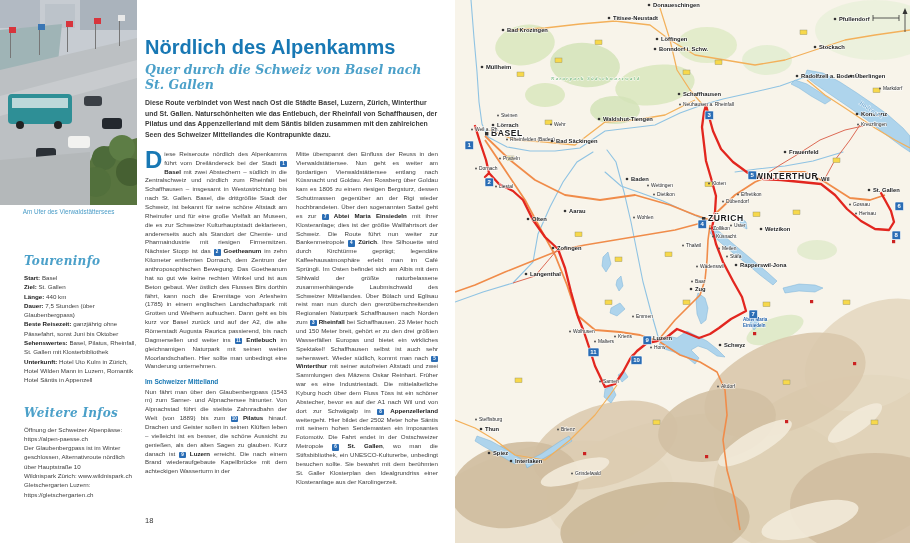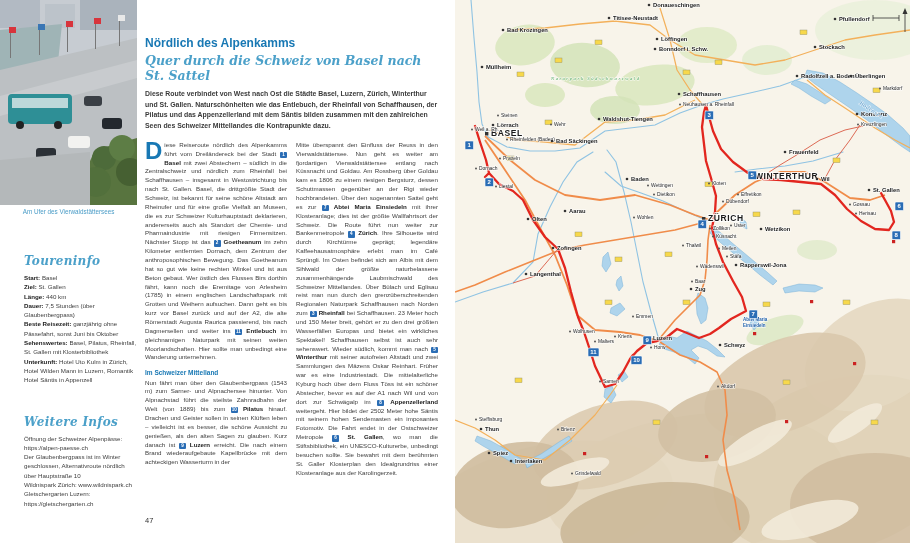--- a/index.html
+++ b/index.html
@@ -11,26 +11,26 @@
   .photo{position:absolute;left:0;top:0;width:137px;height:205px;overflow:hidden;}
   .photo-caption{position:absolute;left:0;top:208px;width:137px;text-align:center;
        font-size:6.3px;color:#4a9cc7;}
 
   
   .sidebar{position:absolute;left:24px;top:254px;width:114px;color:#3d3d3d;}
   .script-head{font-family:"DejaVu Serif",serif;font-style:italic;
        color:#4ba0c9;font-size:12px;margin:0 0 5px 0;font-weight:bold;letter-spacing:.3px;}
   .info-item{font-size:6.2px;line-height:1.5;margin:0;}
   .info-item b{color:#222;}
-  .more-block{margin-top:30px;}
+  .more-block{margin-top:21px;}
   .more-line{font-size:6.2px;line-height:1.5;}
 
   
   .main{position:absolute;left:145px;top:36px;width:293px;}
-  h1.title{font-size:12px;color:#1878b4;margin:0 0 3px 0;font-weight:bold;}
+  h1.title{font-size:20px;color:#1878b4;margin:0 0 3px 0;font-weight:bold;}
   .subtitle{font-family:"DejaVu Serif",serif;font-style:italic;font-weight:bold;
        color:#4ba0c9;font-size:12.5px;margin:0 0 6px 0;}
   .intro{font-size:6.9px;font-weight:bold;color:#3a3a3a;line-height:1.55;margin:0 0 9px 0;}
   .cols{display:flex;gap:9px;height:382px;overflow:hidden;}
   .col{width:142px;font-size:6.2px;color:#3d3d3d;line-height:1.43;text-align:justify;
        hyphens:auto;-webkit-hyphens:auto;}
   .col b{color:#222;}
   .dropcap{float:left;font-size:24px;line-height:20px;font-weight:bold;color:#1878b4;
        padding-right:2px;}
   .col-heading{font-weight:bold;color:#1878b4;margin:6px 0 1px 0;font-size:6.5px;text-align:left;}
@@ -103,29 +103,29 @@
           <div class="more-line">Öffnung der Schweizer Alpenpässe: https://alpen-paesse.ch</div>
           <div class="more-line">Der Glaubenbergpass ist im Winter geschlossen, Alternativroute nördlich über Hauptstraße 10</div>
           <div class="more-line">Wildnispark Zürich: www.wildnispark.ch</div>
           <div class="more-line">Gletschergarten Luzern: https://gletschergarten.ch</div>
         </div>
     </div>
   </div>
 
   <div class="main">
     <h1 class="title">Nördlich des Alpenkamms</h1>
-    <div class="subtitle">Quer durch die Schweiz von Basel nach St. Sattel</div>
+    <div class="subtitle">Quer durch die Schweiz von Basel nach St. Gallen</div>
     <p class="intro">Diese Route verbindet von West nach Ost die Städte Basel, Luzern, Zürich, Winterthur und St. Gallen. Naturschönheiten wie das Entlebuch, der Rheinfall von Schaffhausen, der Pilatus und das Appenzellerland mit dem Säntis bilden zusammen mit den zahlreichen Seen des Schweizer Mittellandes die Kontrapunkte dazu.</p>
     <div class="cols">
       <div class="col"><span class="dropcap">D</span><span>iese Reiseroute nördlich des Alpenkamms führt vom Dreiländereck bei der Stadt </span><span class="tbadge">1</span><b> Basel</b><span> mit zwei Abstechern – südlich in die Zentralschweiz und nördlich zum Rheinfall bei Schaffhausen – insgesamt in Westostrichtung bis nach St. Gallen. Basel, die drittgrößte Stadt der Schweiz, ist bekannt für seine schöne Altstadt am Rheinufer und für eine große Vielfalt an Museen, die es zur Schweizer Kulturhauptstadt deklarieren, andererseits auch als Standort der Chemie- und Pharmaindustrie mit riesigen Firmensitzen. Nächster Stopp ist das </span><span class="tbadge">2</span><b> Goetheanum</b><span> im zehn Kilometer entfernten Dornach, dem Zentrum der anthroposophischen Bewegung. Das Goetheanum hat so gut wie keine rechten Winkel und ist aus Beton gebaut. Wer östlich des Flusses Birs dorthin fährt, kann noch die Eremitage von Arlesheim (1785) in einem englischen Landschaftspark mit Grotten und Weihern aufsuchen. Dann geht es bis kurz vor Basel zurück und auf der A2, die alte Römerstadt Augusta Raurica passierend, bis nach Dagmersellen und weiter ins </span><span class="tbadge">11</span><b> Entlebuch</b><span> im gleichnamigen Naturpark mit seinen weiten Moorlandschaften. Hier sollte man unbedingt eine Wanderung unternehmen.</span><div class="col-heading">Im Schweizer Mittelland</div><span>Nun fährt man über den Glaubenbergpass (1543 m) zum Sarner- und Alpnachersee hinunter. Von Alpnachstad führt die steilste Zahnradbahn der Welt (von 1889) bis zum </span><span class="tbadge">10</span><b> Pilatus</b><span> hinauf. Drachen und Geister sollen in seinen Klüften leben – vielleicht ist es besser, die schöne Aussicht zu genießen, als den alten Sagen zu glauben. Kurz danach ist </span><span class="tbadge">9</span><b> Luzern</b><span> erreicht. Die nach einem Brand wiederaufgebaute Kapellbrücke mit dem achteckigen Wasserturm in der</span></div>
       <div class="col"><span>Mitte überspannt den Einfluss der Reuss in den Vierwaldstättersee. Nun geht es weiter am fjordartigen Vierwaldstättersee entlang nach Küssnacht und Goldau. Am Rossberg über Goldau kam es 1806 zu einem riesigen Bergsturz, dessen Schuttmassen gegenüber an der Rigi wieder hochbrandeten. Über den sogenannten Sattel geht es zur </span><span class="tbadge">7</span><b> Abtei Maria Einsiedeln</b><span> mit ihrer Klosteranlage; dies ist der größte Wallfahrtsort der Schweiz. Die Route führt nun weiter zur Bankenmetropole </span><span class="tbadge">4</span><b> Zürich</b><span>. Ihre Silhouette wird durch Kirchtürme geprägt; legendäre Kaffeehausatmosphäre erlebt man im Café Sprüngli. Im Osten befindet sich am Albis mit dem Sihlwald der größte naturbelassene zusammenhängende Laubmischwald des Schweizer Mittellandes. Über Bülach und Eglisau reist man nun durch den grenzüberschreitenden Regionalen Naturpark Schaffhausen nach Norden zum </span><span class="tbadge">3</span><b> Rheinfall</b><span> bei Schaffhausen. 23 Meter hoch und 150 Meter breit, gehört er zu den drei größten Wasserfällen Europas und bietet ein wirkliches Spektakel! Schaffhausen selbst ist auch sehr sehenswert. Wieder südlich, kommt man nach </span><span class="tbadge">5</span><b> Winterthur</b><span> mit seiner autofreien Altstadt und zwei Sammlungen des Mäzens Oskar Reinhart. Früher war es eine Industriestadt. Die mittelalterliche Kyburg hoch über dem Fluss Töss ist ein schöner Abstecher, bevor es auf der A1 nach Wil und von dort zur Schwägalp im </span><span class="tbadge">8</span><b> Appenzellerland</b><span> weitergeht. Hier bildet der 2502 Meter hohe Säntis mit seinem hohen Sendemasten ein imposantes Fotomotiv. Die Fahrt endet in der Ostschweizer Metropole </span><span class="tbadge">6</span><b> St. Gallen</b><span>, wo man die Stiftsbibliothek, ein UNESCO-Kulturerbe, unbedingt besuchen sollte. Sie bewahrt mit dem berühmten St. Galler Klosterplan den Idealgrundriss einer Klosteranlage aus der Karolingerzeit.</span></div>
     </div>
   </div>
 
-  <div class="pagenum">47</div>
+  <div class="pagenum">18</div>
 </div>
 
 <div class="map">
   <svg id="mapsvg" width="455" height="543" viewBox="0 0 455 543">
       <rect x="0" y="0" width="455" height="543" fill="#f8f4ea"></rect>
       <ellipse cx="70" cy="45" rx="30" ry="20" fill="#d9e6bd" opacity="0.85" transform="rotate(-10 70 45)"></ellipse>
       <ellipse cx="130" cy="65" rx="35" ry="22" fill="#d4e3b8" opacity="0.85" transform="rotate(5 130 65)"></ellipse>
       <ellipse cx="200" cy="85" rx="40" ry="20" fill="#d9e6bd" opacity="0.85" transform="rotate(-8 200 85)"></ellipse>
       <ellipse cx="252" cy="45" rx="30" ry="18" fill="#dfeac6" opacity="0.85" transform="rotate(0 252 45)"></ellipse>
       <ellipse cx="160" cy="110" rx="25" ry="14" fill="#d4e3b8" opacity="0.85" transform="rotate(0 160 110)"></ellipse>

